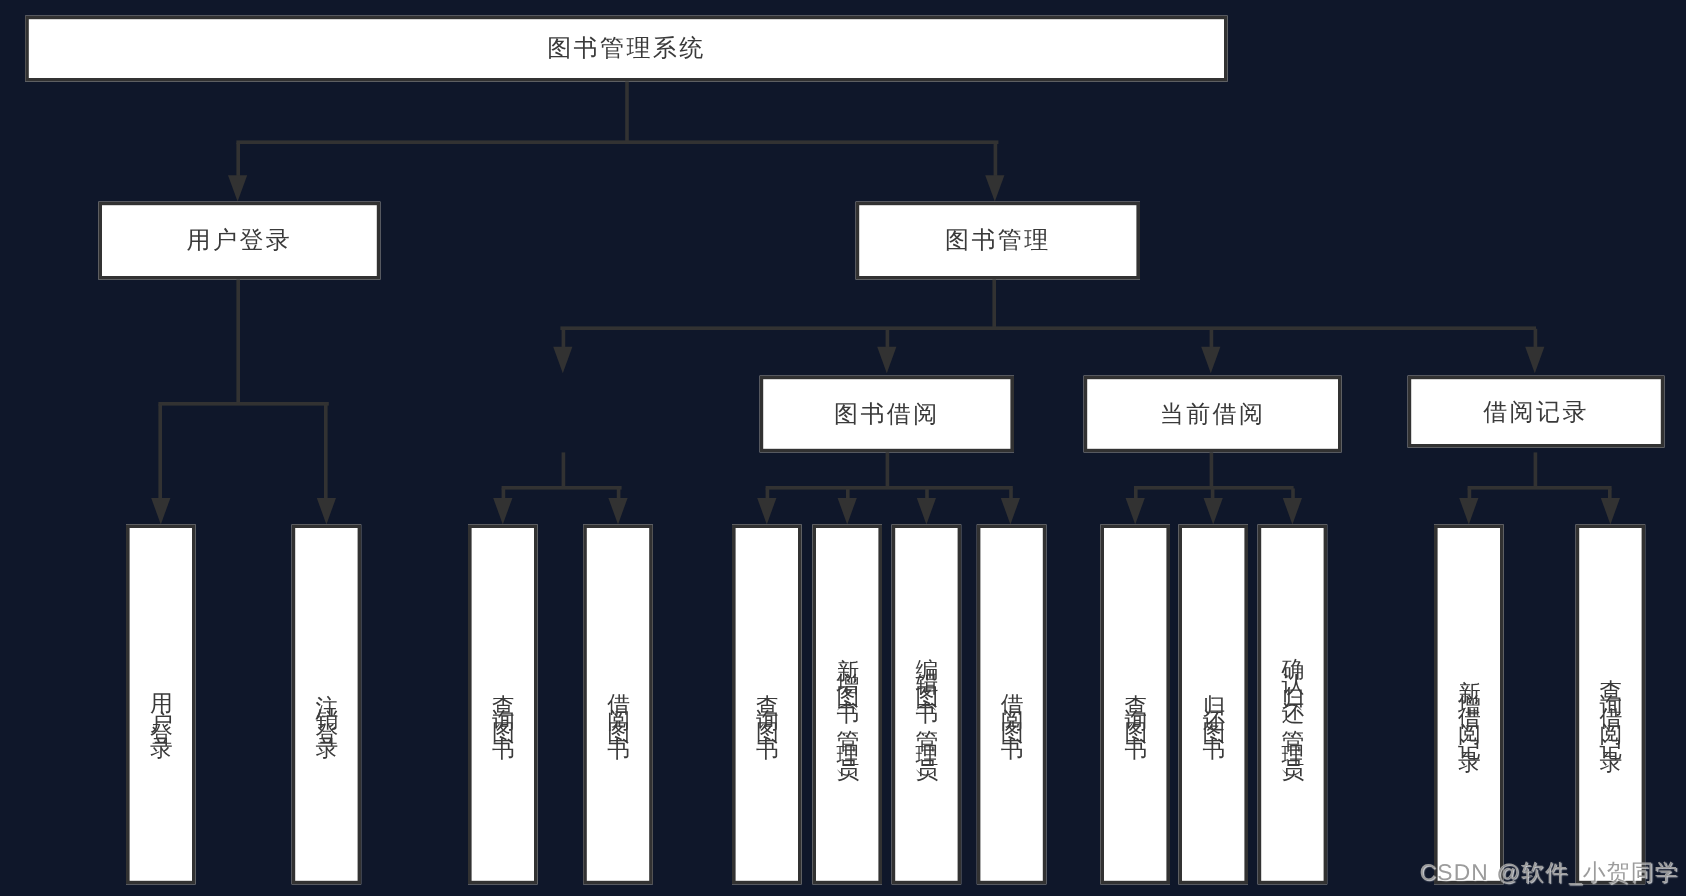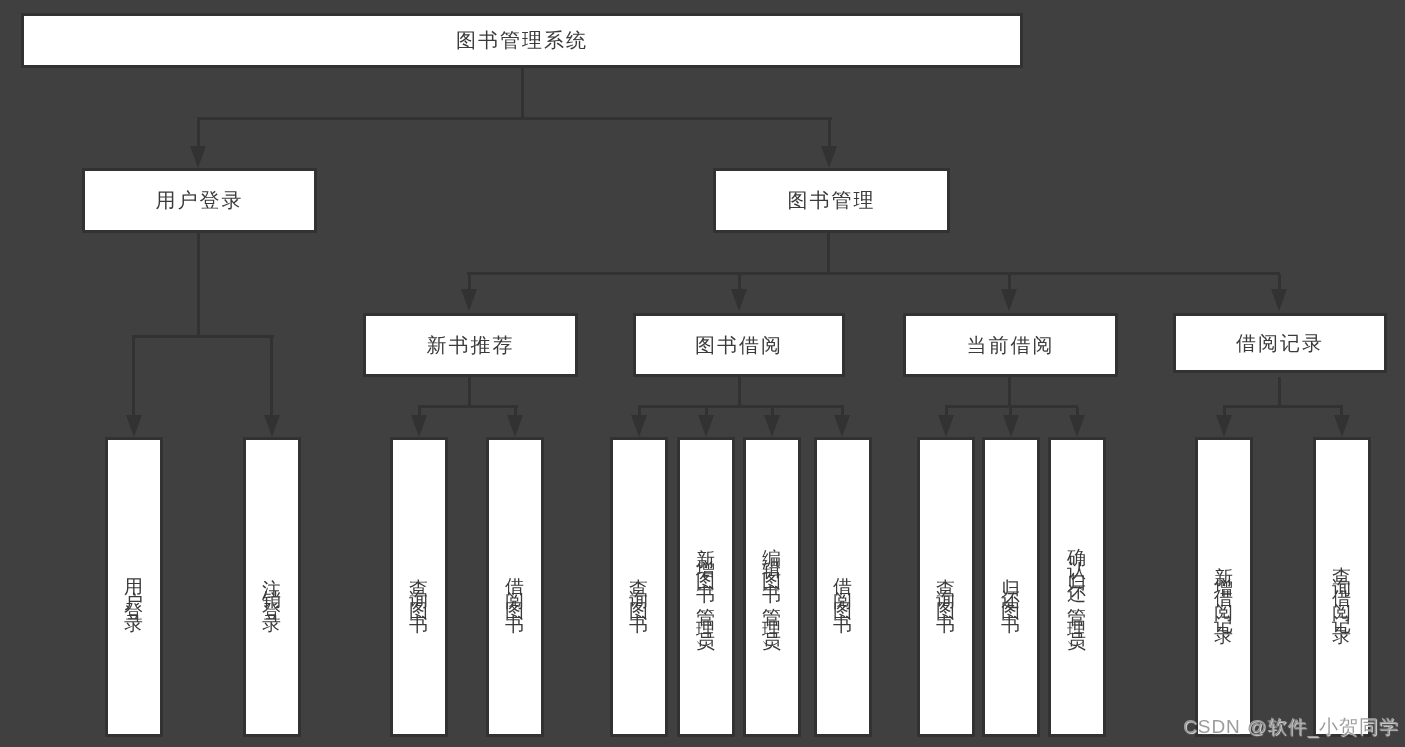--- a/index.html
+++ b/index.html
@@ -1,17 +1,17 @@
 <!DOCTYPE html>
 <html><head>
 <meta charset="utf-8">
 <style>
   html,body{margin:0;padding:0;background:#ffffff;}
   .canvas{
-    position:relative;width:1405px;height:747px;background:#404040;
+    position:relative;width:1405px;height:747px;background:#0f172a;
     font-family:"Liberation Sans","DejaVu Sans",sans-serif;color:#333333;overflow:hidden;
   }
   .box{
     position:absolute;box-sizing:border-box;border:3px solid #323232;background:#ffffff;
     display:flex;align-items:center;justify-content:center;
   }
   .hlabel{font-size:20px;letter-spacing:2px;color:#3a3a3a;white-space:nowrap;}
   .vlabel{
     writing-mode:vertical-rl;font-size:19px;letter-spacing:12px;color:#3a3a3a;
     line-height:1;white-space:nowrap;
@@ -61,23 +61,20 @@
   <div class="line" style="left:467px;top:272px;width:813px;height:3px;"></div>
   <div class="line" style="left:468px;top:274px;width:3px;height:16px;"></div>
   <div class="arr" style="left:461px;top:289px;"></div>
   <div class="line" style="left:738px;top:274px;width:3px;height:16px;"></div>
   <div class="arr" style="left:731px;top:289px;"></div>
   <div class="line" style="left:1008px;top:274px;width:3px;height:16px;"></div>
   <div class="arr" style="left:1001px;top:289px;"></div>
   <div class="line" style="left:1278px;top:274px;width:3px;height:16px;"></div>
   <div class="arr" style="left:1271px;top:289px;"></div>
 
-  <div class="box" style="left:363px;top:313px;width:215px;height:64px;">
-    <span class="hlabel">新书推荐</span>
-  </div>
   <div class="box" style="left:633px;top:313px;width:212px;height:64px;">
     <span class="hlabel">图书借阅</span>
   </div>
   <div class="box" style="left:903px;top:313px;width:215px;height:64px;">
     <span class="hlabel">当前借阅</span>
   </div>
   <div class="box" style="left:1173px;top:313px;width:214px;height:60px;">
     <span class="hlabel">借阅记录</span>
   </div>
 

